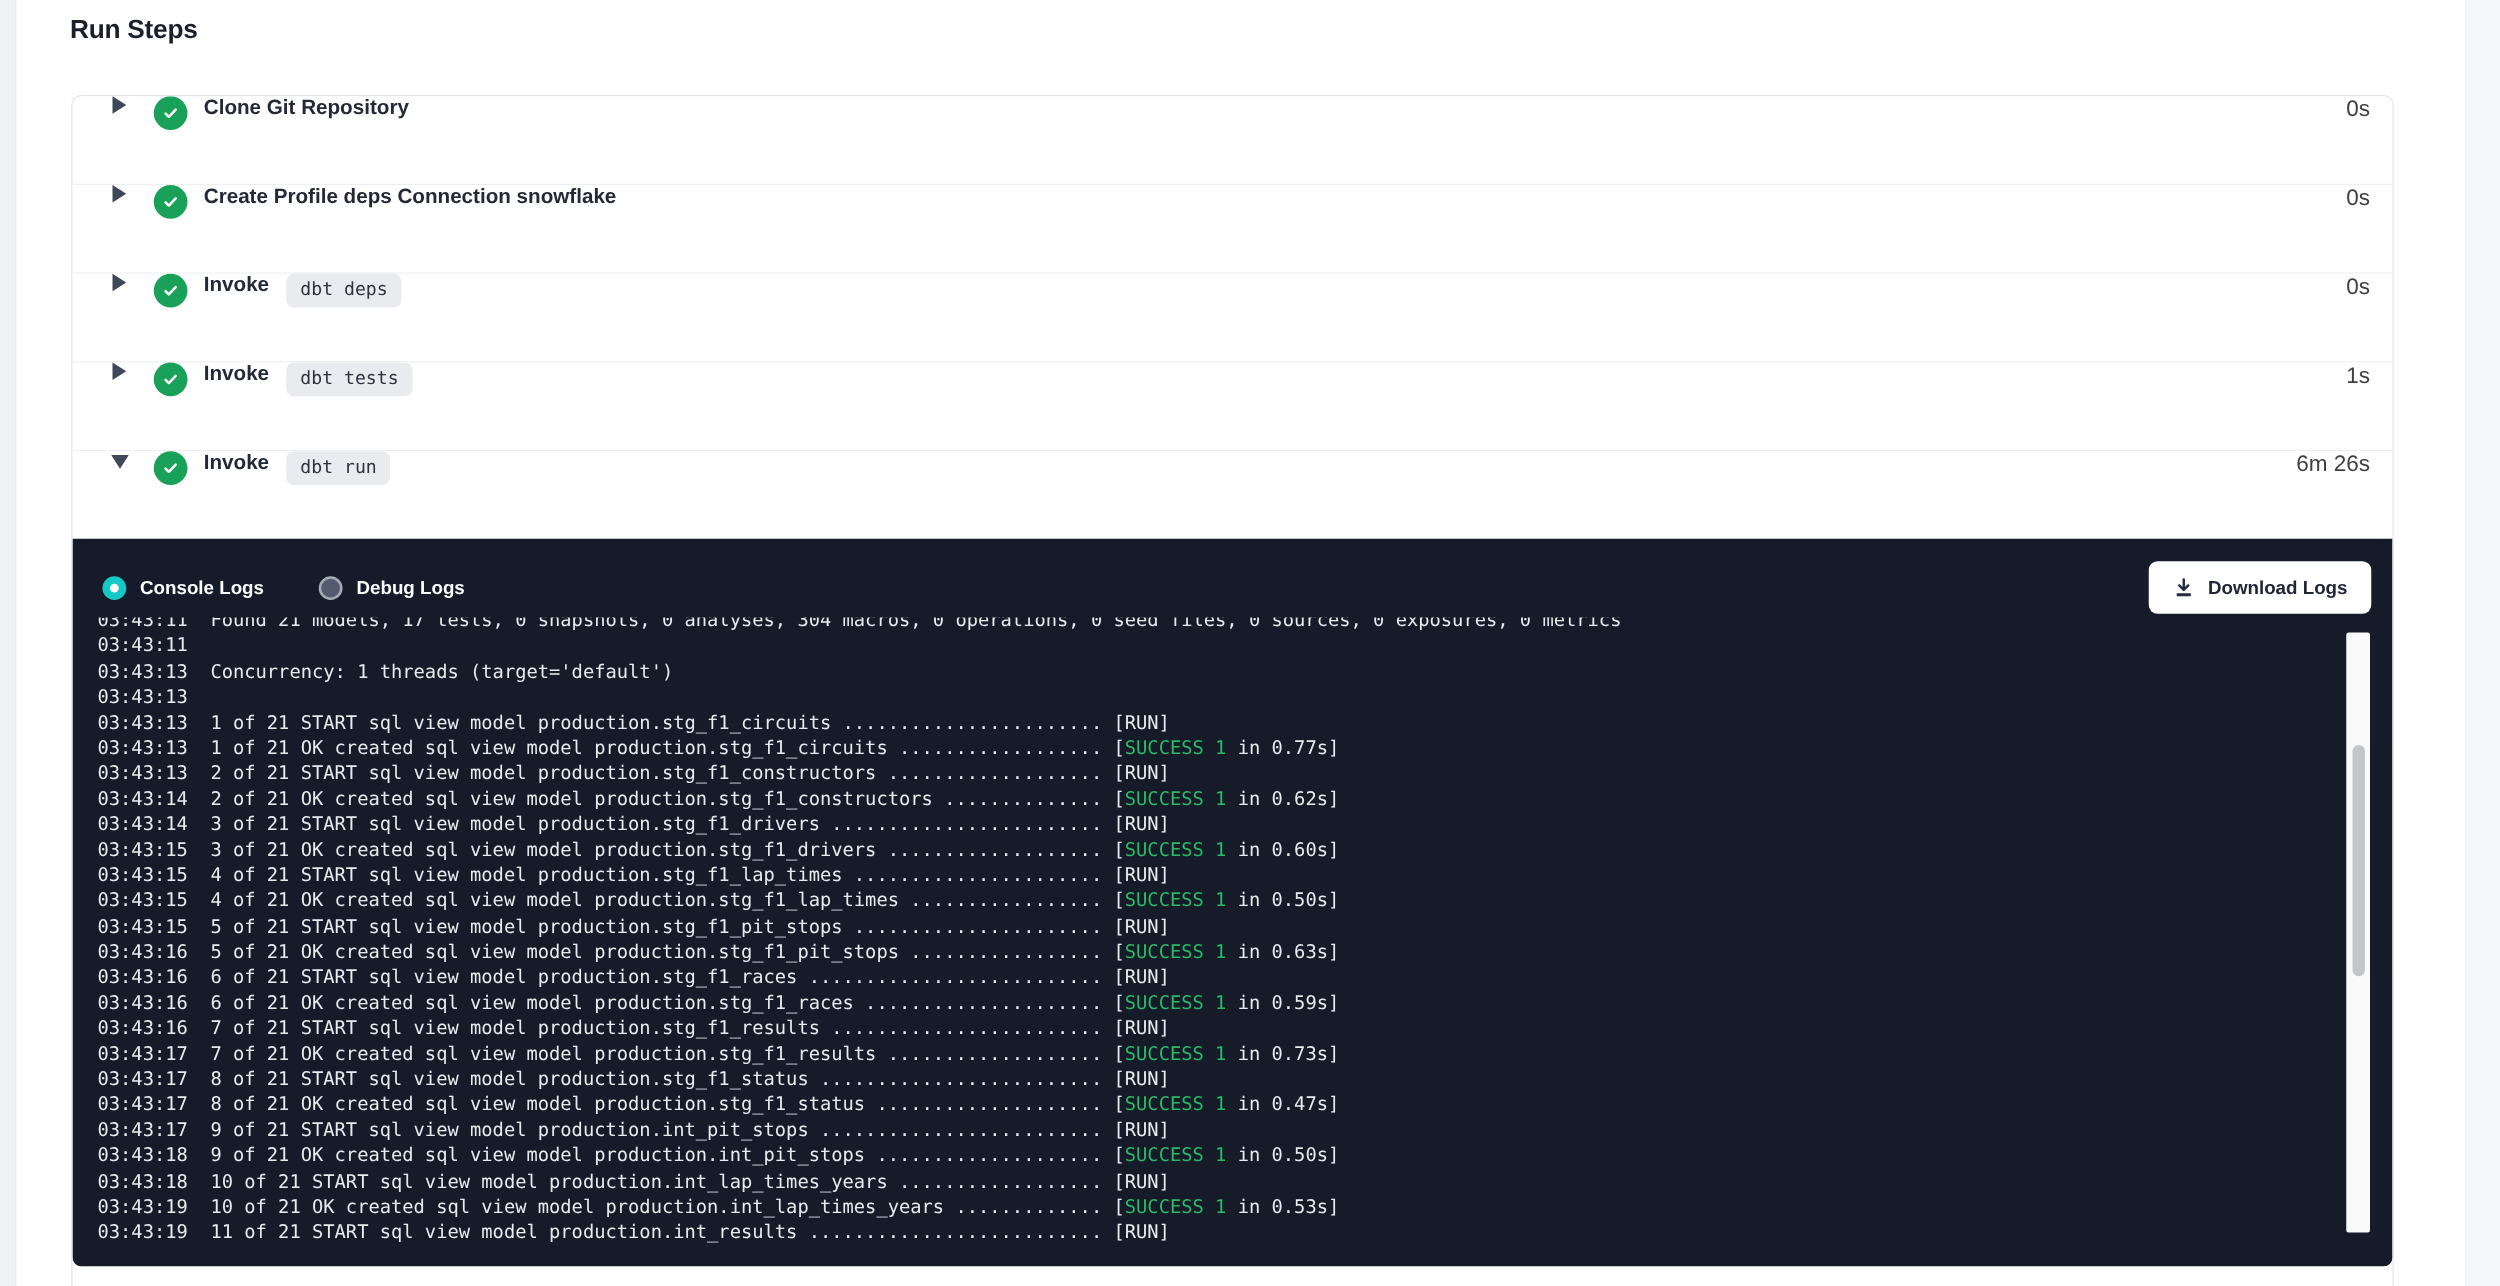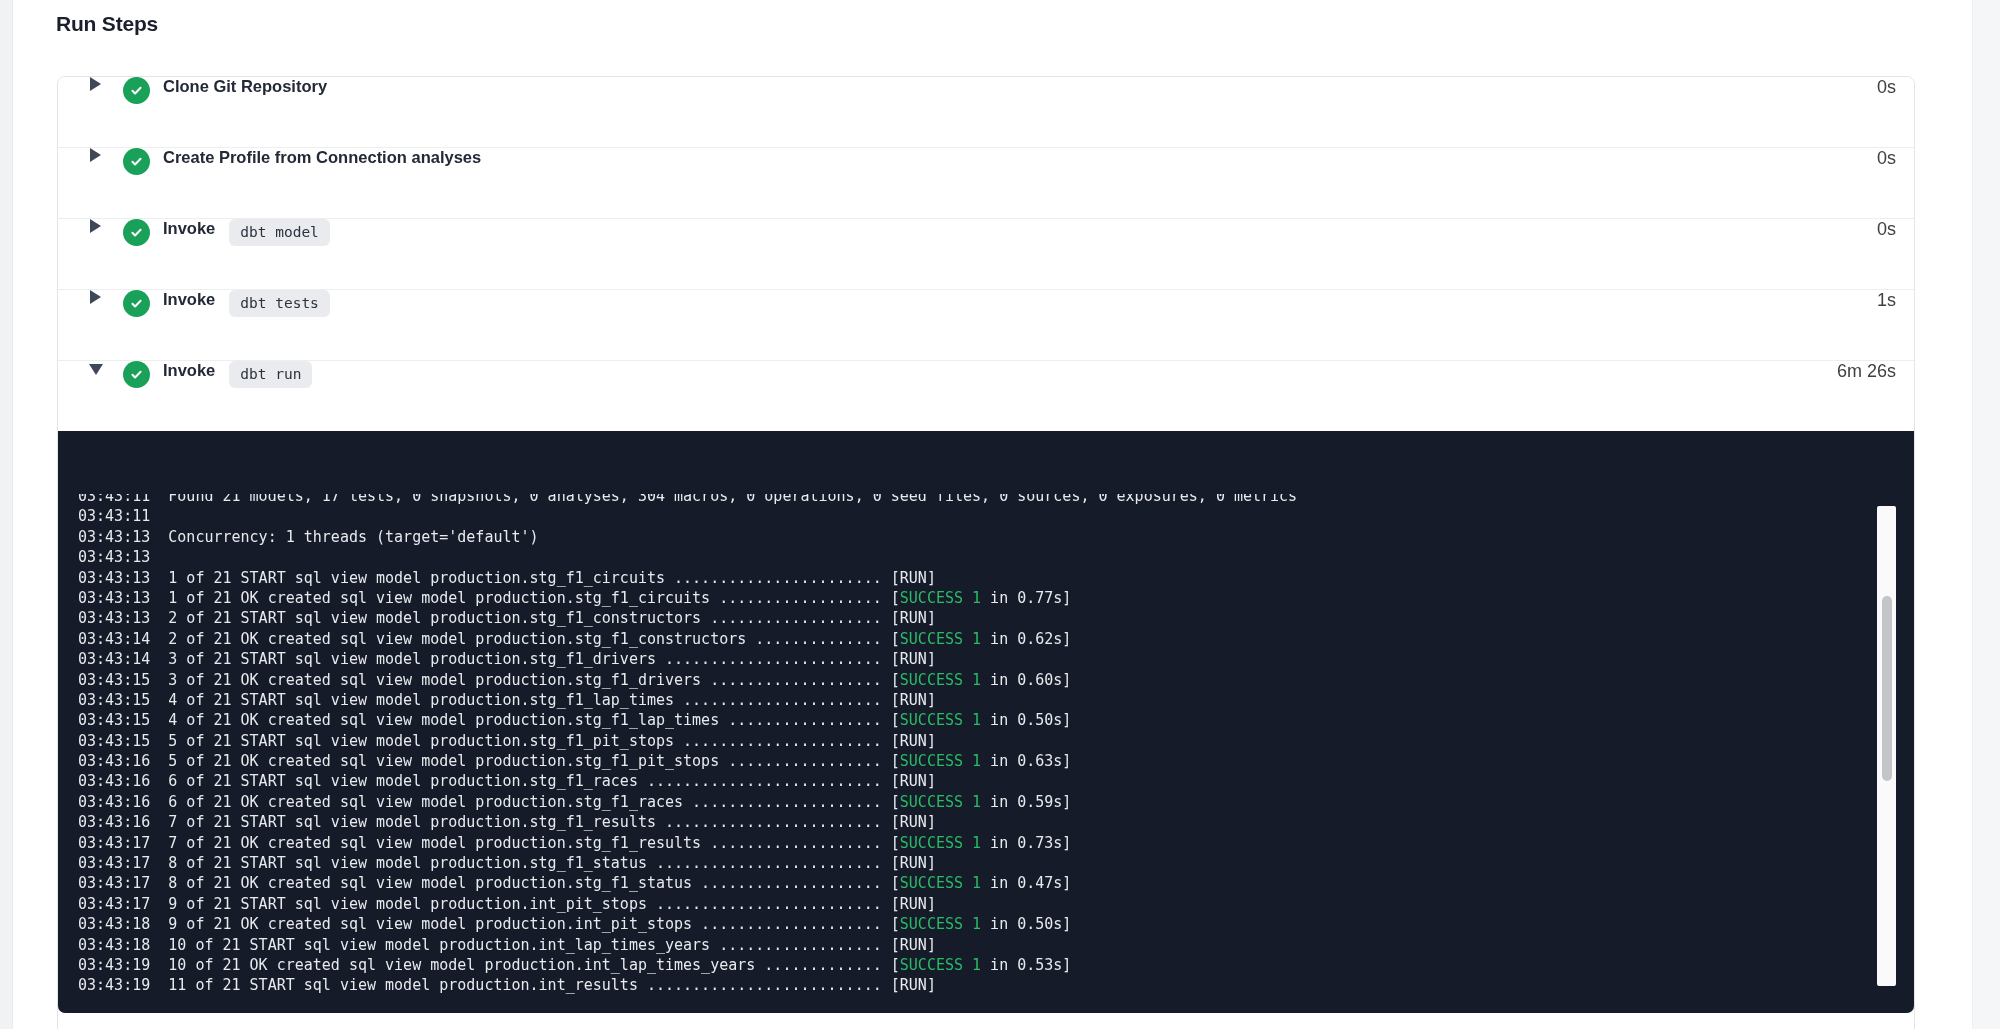--- a/index.html
+++ b/index.html
@@ -132,34 +132,34 @@
       </div>
       <div class="step-row">
         <span class="caret-box">
           <i class="caret"></i>
         </span>
         <span class="check">
           <svg viewBox="0 0 24 24" fill="none">
             <path d="M5.5 12.5l4.2 4.2L18.5 7.5" stroke="#fff" stroke-width="3.2" stroke-linecap="round" stroke-linejoin="round"></path>
           </svg>
         </span>
-        <span class="step-label">Create Profile from Connection analyses</span>
+        <span class="step-label">Create Profile deps Connection snowflake</span>
         <span class="duration">0s</span>
       </div>
       <div class="step-row">
         <span class="caret-box">
           <i class="caret"></i>
         </span>
         <span class="check">
           <svg viewBox="0 0 24 24" fill="none">
             <path d="M5.5 12.5l4.2 4.2L18.5 7.5" stroke="#fff" stroke-width="3.2" stroke-linecap="round" stroke-linejoin="round"></path>
           </svg>
         </span>
         <span class="step-label">Invoke</span>
-        <span class="badge">dbt model</span>
+        <span class="badge">dbt deps</span>
         <span class="duration">0s</span>
       </div>
       <div class="step-row">
         <span class="caret-box">
           <i class="caret"></i>
         </span>
         <span class="check">
           <svg viewBox="0 0 24 24" fill="none">
             <path d="M5.5 12.5l4.2 4.2L18.5 7.5" stroke="#fff" stroke-width="3.2" stroke-linecap="round" stroke-linejoin="round"></path>
           </svg>
@@ -177,20 +177,40 @@
             <path d="M5.5 12.5l4.2 4.2L18.5 7.5" stroke="#fff" stroke-width="3.2" stroke-linecap="round" stroke-linejoin="round"></path>
           </svg>
         </span>
         <span class="step-label">Invoke</span>
         <span class="badge">dbt run</span>
         <span class="duration">6m 26s</span>
       </div>
     </div>
 
   <div class="console">
+    <div class="console-header">
+      <div class="radio-opt">
+        <span class="radio on"></span>
+        <span class="radio-label">Console Logs</span>
+      </div>
+      <div class="radio-opt">
+        <span class="radio off"></span>
+        <span class="radio-label">Debug Logs</span>
+      </div>
+      <button class="dl-btn">
+        <span>
+            <svg viewBox="0 0 24 24" fill="none">
+          <path d="M12 3.5v10" stroke="#252b3b" stroke-width="2.6" stroke-linecap="round"></path>
+          <path d="M7.2 9.8L12 14.6l4.8-4.8" stroke="#252b3b" stroke-width="2.6" stroke-linecap="round" stroke-linejoin="round"></path>
+          <path d="M4.5 18.2h15v3h-15z" fill="#252b3b"></path>
+        </svg>
+          </span>
+        <span>Download Logs</span>
+      </button>
+    </div>
 
     <div class="log-view">
       <div class="log-inner" id="log-inner"><div class="log-line"><span>03:43:11  Found 21 models, 17 tests, 0 snapshots, 0 analyses, 304 macros, 0 operations, 0 seed files, 0 sources, 0 exposures, 0 metrics</span></div><div class="log-line"><span>03:43:11  </span></div><div class="log-line"><span>03:43:13  Concurrency: 1 threads (target='default')</span></div><div class="log-line"><span>03:43:13  </span></div><div class="log-line"><span>03:43:13  1 of 21 START sql view model production.stg_f1_circuits ....................... [RUN]</span></div><div class="log-line"><span>03:43:13  1 of 21 OK created sql view model production.stg_f1_circuits .................. [</span><span class="green">SUCCESS 1</span><span> in 0.77s]</span></div><div class="log-line"><span>03:43:13  2 of 21 START sql view model production.stg_f1_constructors ................... [RUN]</span></div><div class="log-line"><span>03:43:14  2 of 21 OK created sql view model production.stg_f1_constructors .............. [</span><span class="green">SUCCESS 1</span><span> in 0.62s]</span></div><div class="log-line"><span>03:43:14  3 of 21 START sql view model production.stg_f1_drivers ........................ [RUN]</span></div><div class="log-line"><span>03:43:15  3 of 21 OK created sql view model production.stg_f1_drivers ................... [</span><span class="green">SUCCESS 1</span><span> in 0.60s]</span></div><div class="log-line"><span>03:43:15  4 of 21 START sql view model production.stg_f1_lap_times ...................... [RUN]</span></div><div class="log-line"><span>03:43:15  4 of 21 OK created sql view model production.stg_f1_lap_times ................. [</span><span class="green">SUCCESS 1</span><span> in 0.50s]</span></div><div class="log-line"><span>03:43:15  5 of 21 START sql view model production.stg_f1_pit_stops ...................... [RUN]</span></div><div class="log-line"><span>03:43:16  5 of 21 OK created sql view model production.stg_f1_pit_stops ................. [</span><span class="green">SUCCESS 1</span><span> in 0.63s]</span></div><div class="log-line"><span>03:43:16  6 of 21 START sql view model production.stg_f1_races .......................... [RUN]</span></div><div class="log-line"><span>03:43:16  6 of 21 OK created sql view model production.stg_f1_races ..................... [</span><span class="green">SUCCESS 1</span><span> in 0.59s]</span></div><div class="log-line"><span>03:43:16  7 of 21 START sql view model production.stg_f1_results ........................ [RUN]</span></div><div class="log-line"><span>03:43:17  7 of 21 OK created sql view model production.stg_f1_results ................... [</span><span class="green">SUCCESS 1</span><span> in 0.73s]</span></div><div class="log-line"><span>03:43:17  8 of 21 START sql view model production.stg_f1_status ......................... [RUN]</span></div><div class="log-line"><span>03:43:17  8 of 21 OK created sql view model production.stg_f1_status .................... [</span><span class="green">SUCCESS 1</span><span> in 0.47s]</span></div><div class="log-line"><span>03:43:17  9 of 21 START sql view model production.int_pit_stops ......................... [RUN]</span></div><div class="log-line"><span>03:43:18  9 of 21 OK created sql view model production.int_pit_stops .................... [</span><span class="green">SUCCESS 1</span><span> in 0.50s]</span></div><div class="log-line"><span>03:43:18  10 of 21 START sql view model production.int_lap_times_years .................. [RUN]</span></div><div class="log-line"><span>03:43:19  10 of 21 OK created sql view model production.int_lap_times_years ............. [</span><span class="green">SUCCESS 1</span><span> in 0.53s]</span></div><div class="log-line"><span>03:43:19  11 of 21 START sql view model production.int_results .......................... [RUN]</span></div></div>
     </div>
 
     <div class="sb-track">
       <div class="sb-thumb"></div>
     </div>
   </div>
 </div>

